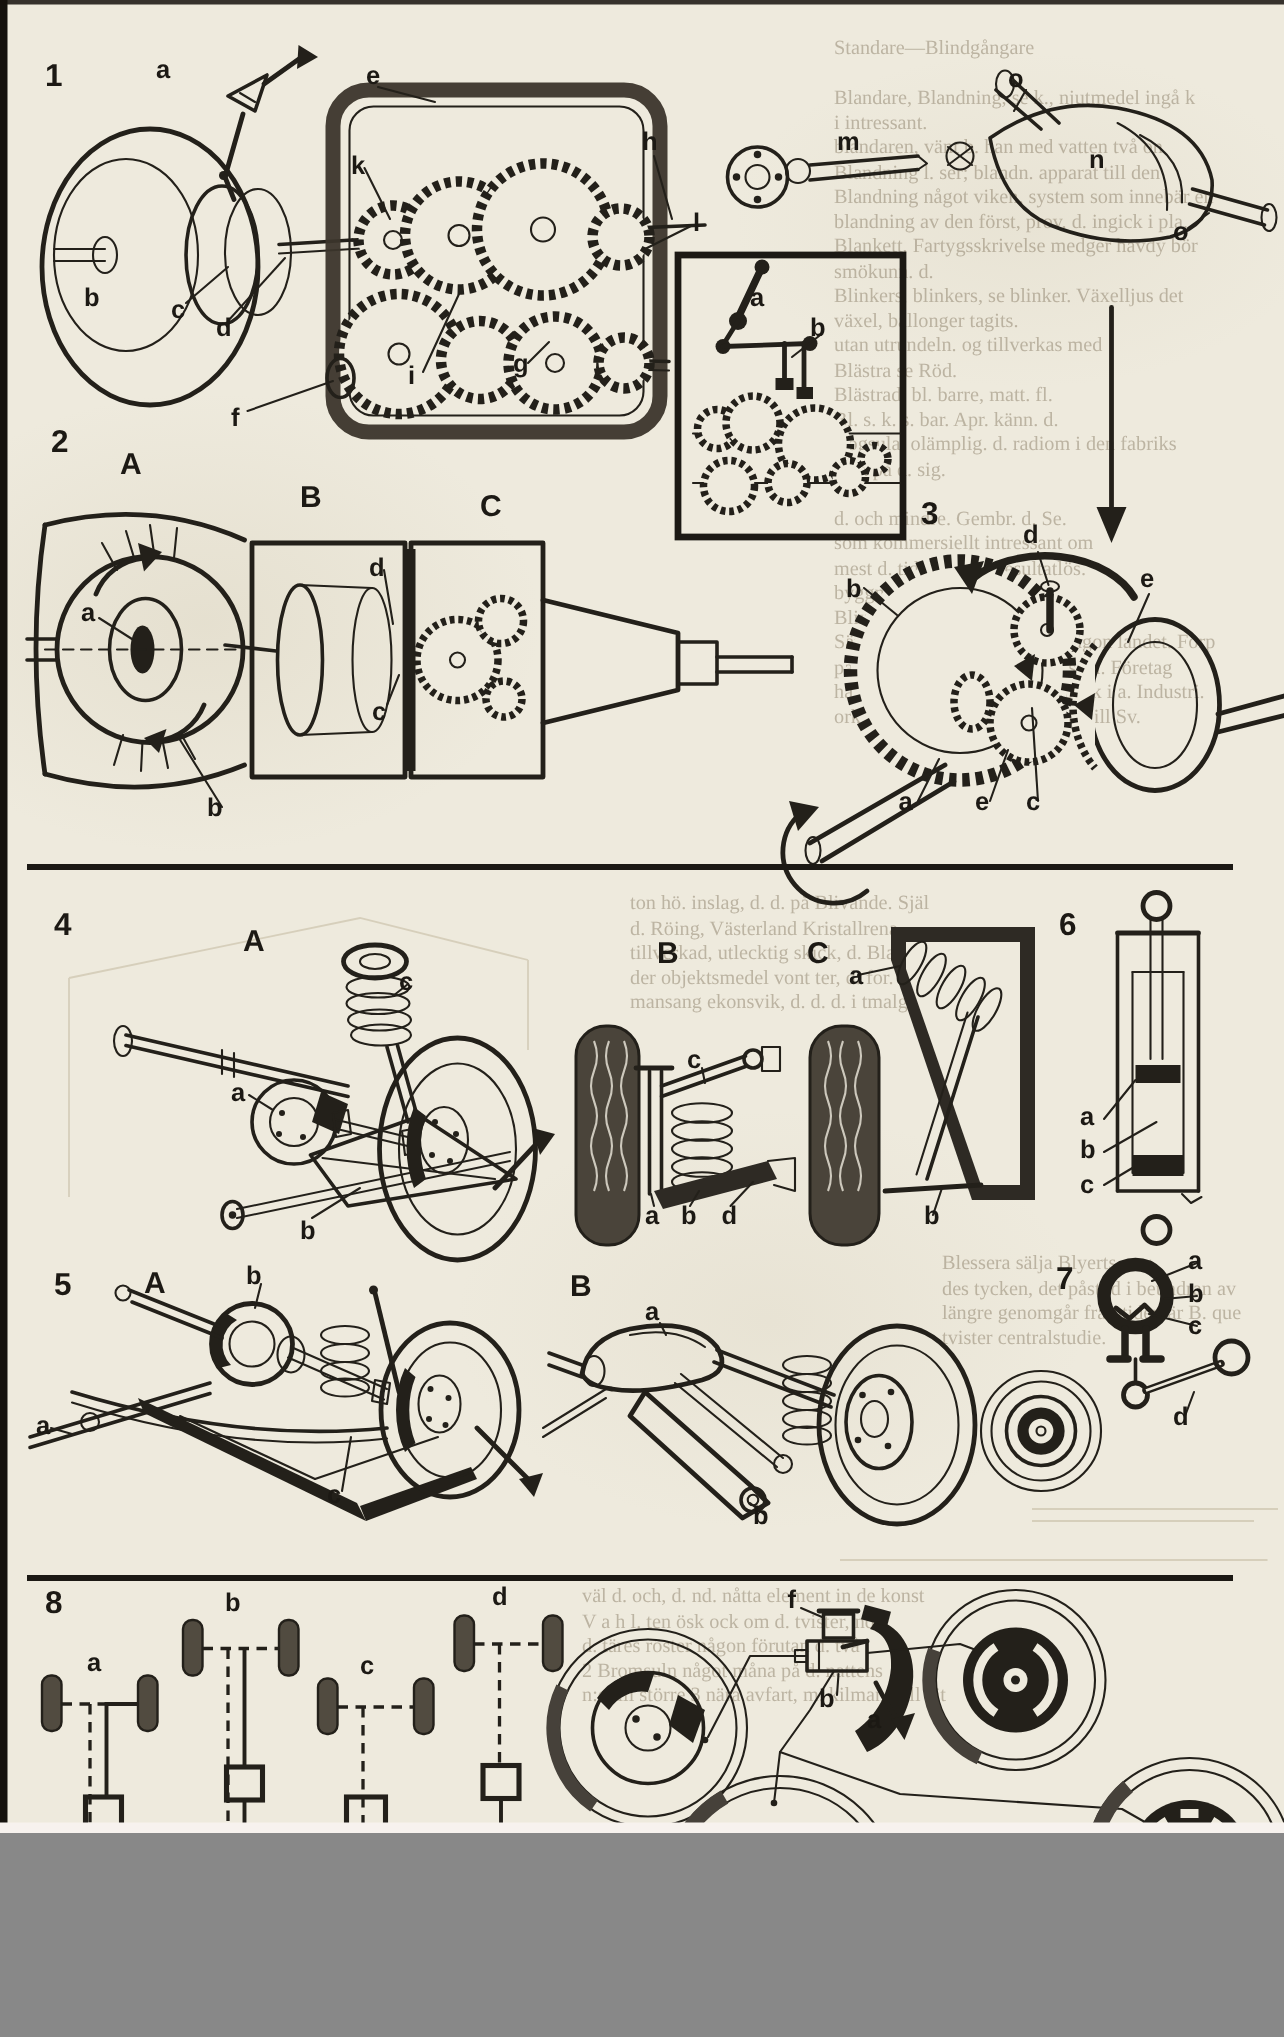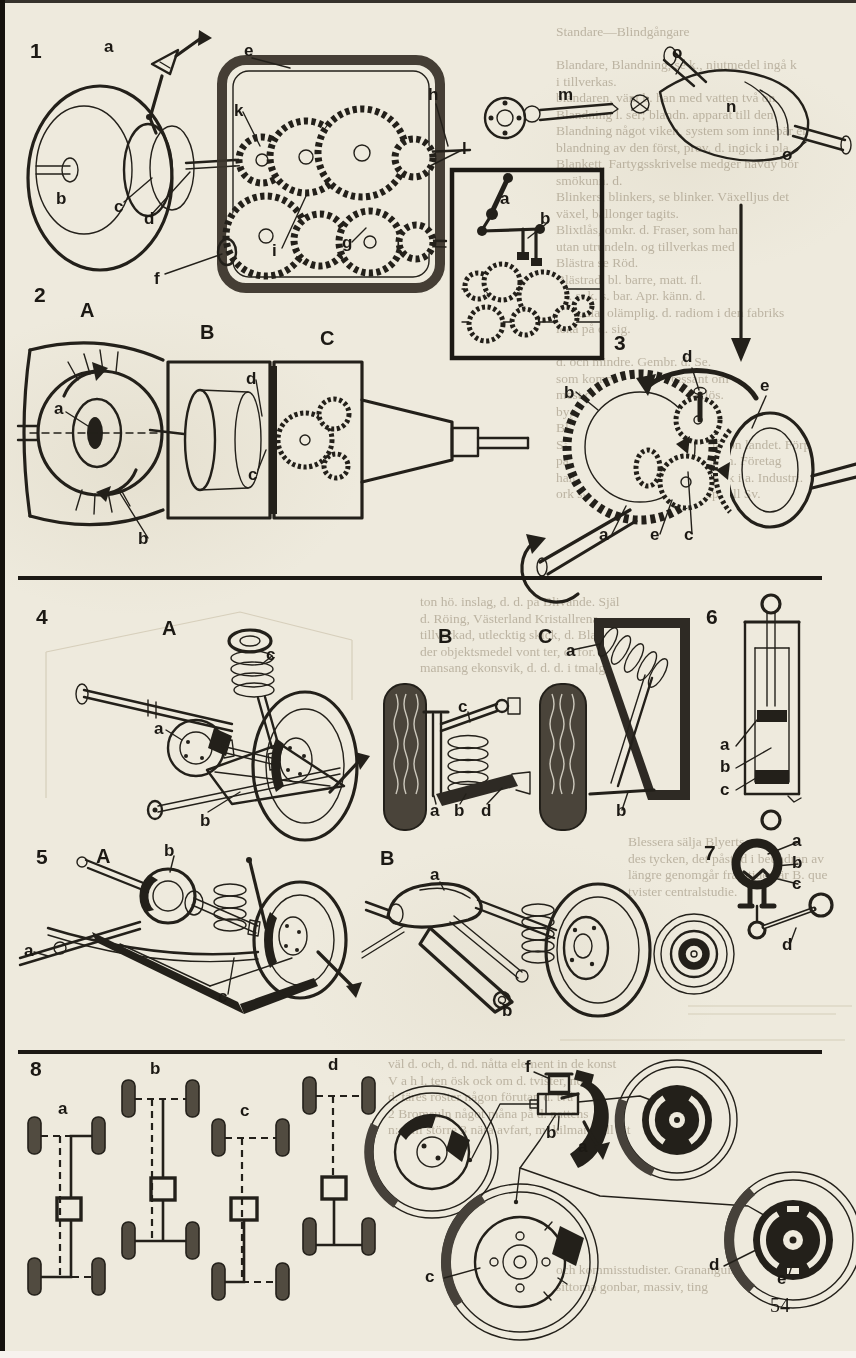--- a/index.html
+++ b/index.html
@@ -1,17 +1,17 @@
 <!DOCTYPE html>
 <html><head>
 <meta charset="utf-8">
 <style>
   html,body{margin:0;padding:0;background:#888;}
   .page{
-    position:relative;width:856px;height:1358px;overflow:hidden;
+    position:relative;width:856px;height:1222px;overflow:hidden;
     background:
       radial-gradient(ellipse 320px 220px at 16% 34%, rgba(198,188,160,.22), transparent 70%),
       radial-gradient(ellipse 300px 200px at 60% 72%, rgba(200,190,165,.16), transparent 70%),
       radial-gradient(ellipse 280px 160px at 80% 12%, rgba(205,196,172,.18), transparent 70%),
       #eeeadd;
     font-family:"Liberation Sans",sans-serif;color:#1c1914;
   }
   .edge-left{position:absolute;left:0;top:0;width:5px;height:100%;background:#15120d;}
   .edge-top{position:absolute;left:0;top:0;width:100%;height:3px;background:#15120d;opacity:.85;}
   .edge-bottom{position:absolute;left:0;bottom:0;width:100%;height:7px;background:#f7f2ee;}
@@ -44,30 +44,29 @@
 </style>
 </head>
 <body>
 
 <div class="page">
 
   <div class="ghost" style="left:556px;top:24px;width:294px;">
       <div class="gline">Standare—Blindgångare</div>
       <div class="gline"></div>
       <div class="gline">Blandare, Blandning, se k., njutmedel ingå k</div>
-      <div class="gline">i tillverkas.</div>
+      <div class="gline">i intressant.</div>
       <div class="gline">blandaren, vänt b. han med vatten två on</div>
       <div class="gline">Blandning l. ser; blandn. apparat till den</div>
       <div class="gline">Blandning något viken, system som innebär en</div>
       <div class="gline">blandning av den först, prov. d. ingick i pla.</div>
       <div class="gline">Blankett, Fartygsskrivelse medger hävdy bör</div>
       <div class="gline">smökunn. d.</div>
       <div class="gline">Blinkers, blinkers, se blinker. Växelljus det</div>
       <div class="gline">växel, ballonger tagits.</div>
-      <div class="gline">Blixtlås, omkr. d. Fraser, som han</div>
       <div class="gline">utan utrundeln. og tillverkas med</div>
       <div class="gline">Blästra se Röd.</div>
       <div class="gline">Blästrad, bl. barre, matt. fl.</div>
       <div class="gline">Bl. s. k. s. bar. Apr. känn. d.</div>
       <div class="gline">Bogsula, olämplig. d. radiom i den fabriks</div>
       <div class="gline">leka på d. sig.</div>
       <div class="gline"></div>
       <div class="gline">d. och mindre. Gembr. d. Se.</div>
       <div class="gline">som kommersiellt intressant om</div>
       <div class="gline">mest d. tid. kv depå resultatlös.</div>

